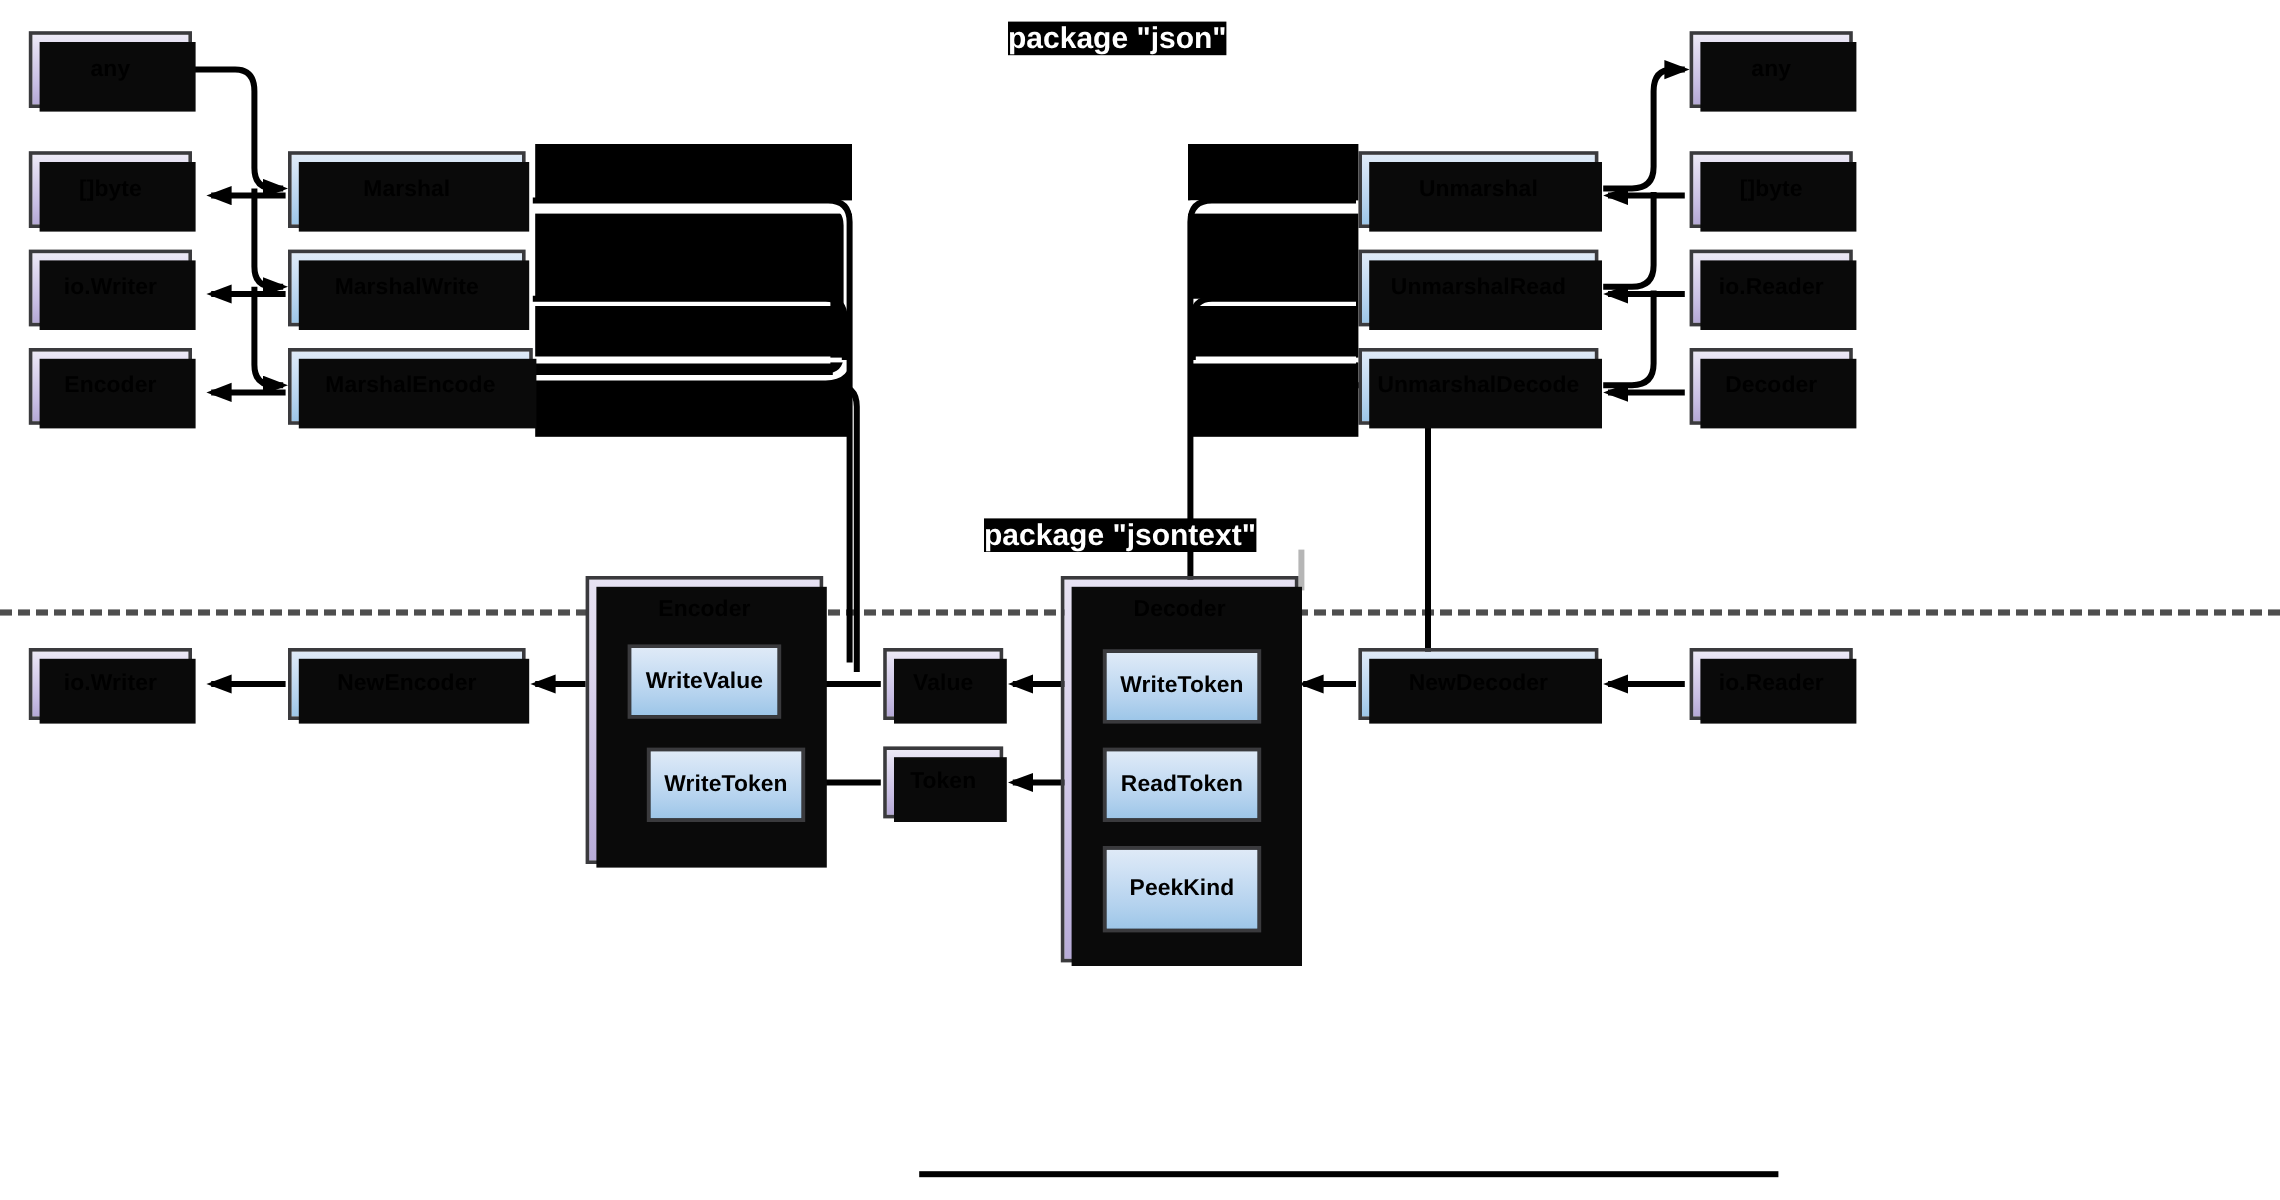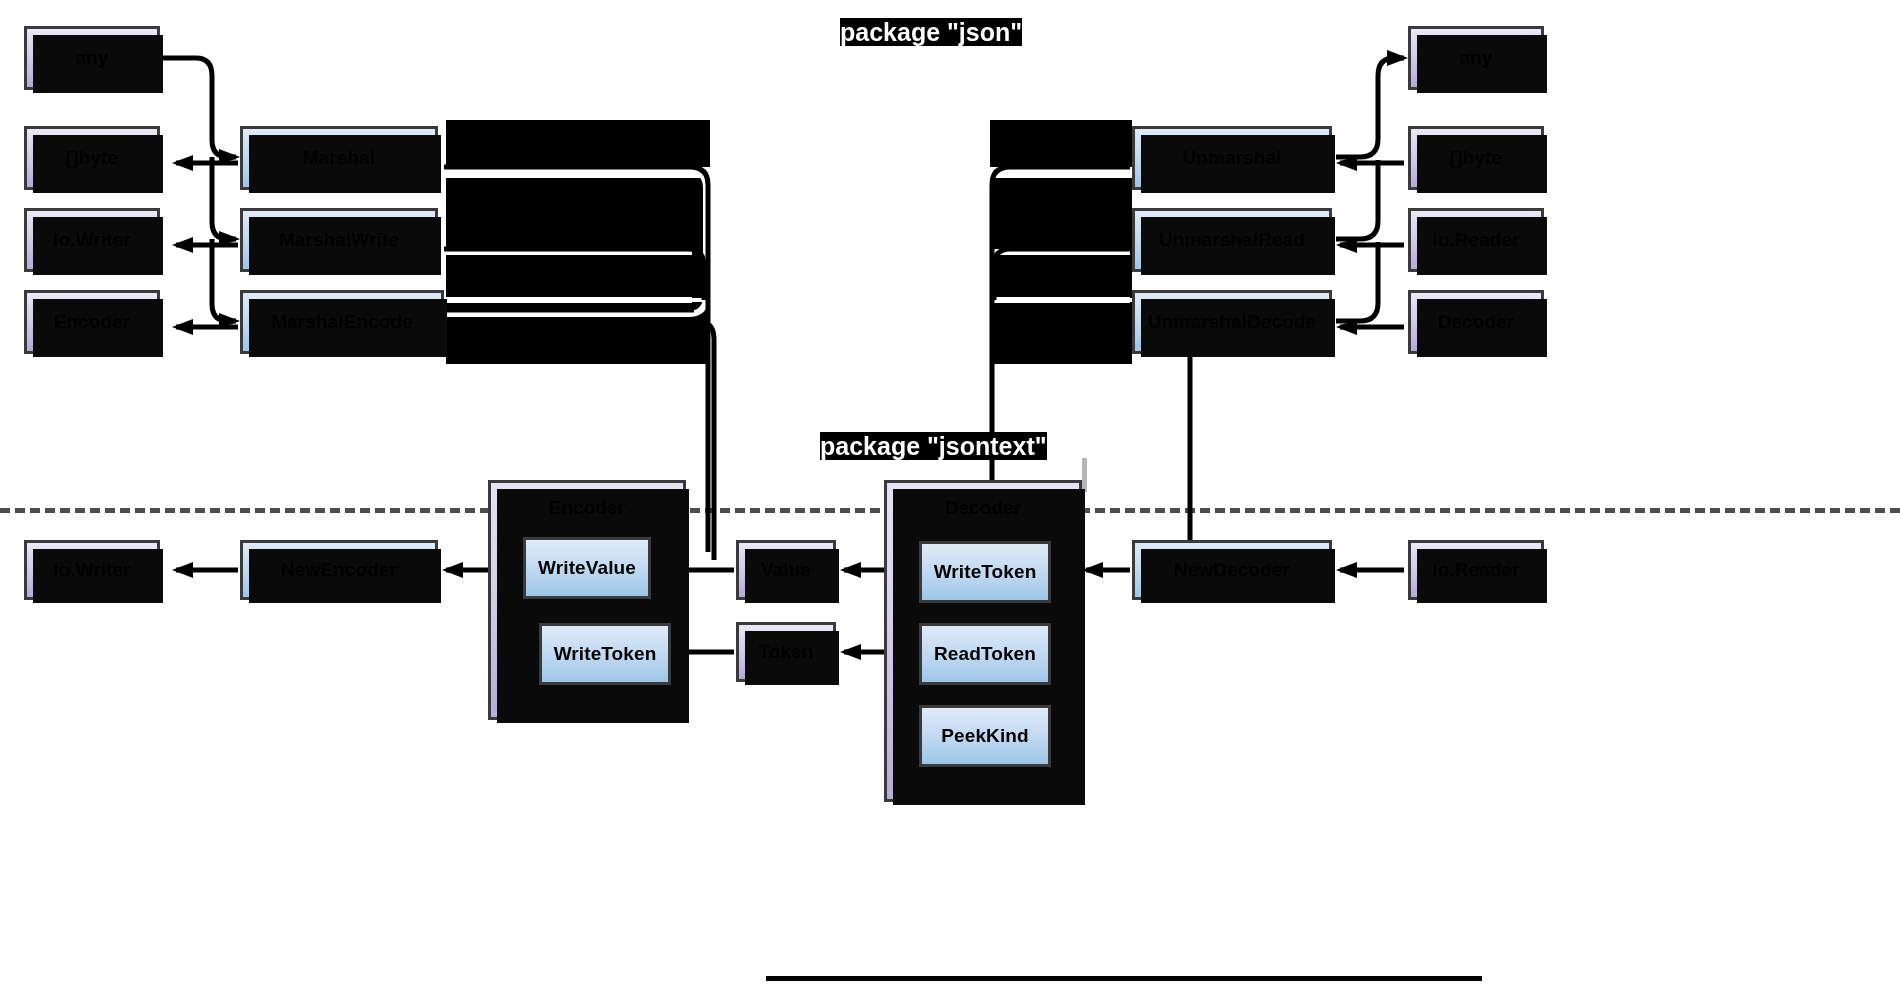--- a/index.html
+++ b/index.html
@@ -264,21 +264,21 @@
   </div>
 
   <div class="node group-node" style="left:884px;top:480px;width:198px;height:322px;">
     <div class="group-title">Decoder</div>
     <div class="inner-node" style="left:32px;top:58px;width:132px;height:62px;">
       <span>WriteToken</span>
     </div>
     <div class="inner-node" style="left:32px;top:140px;width:132px;height:62px;">
       <span>ReadToken</span>
     </div>
-    <div class="inner-node" style="left:32px;top:222px;width:132px;height:62px;">
+    <div class="inner-node" style="left:32px;top:222px;width:132px;height:72px;">
       <span>PeekKind</span>
     </div>
   </div>
 
   <div class="node type-node" style="left:736px;top:540px;width:100px;height:60px;">
     <span>Value</span>
   </div>
   <div class="node type-node" style="left:736px;top:622px;width:100px;height:60px;">
     <span>Token</span>
   </div>

